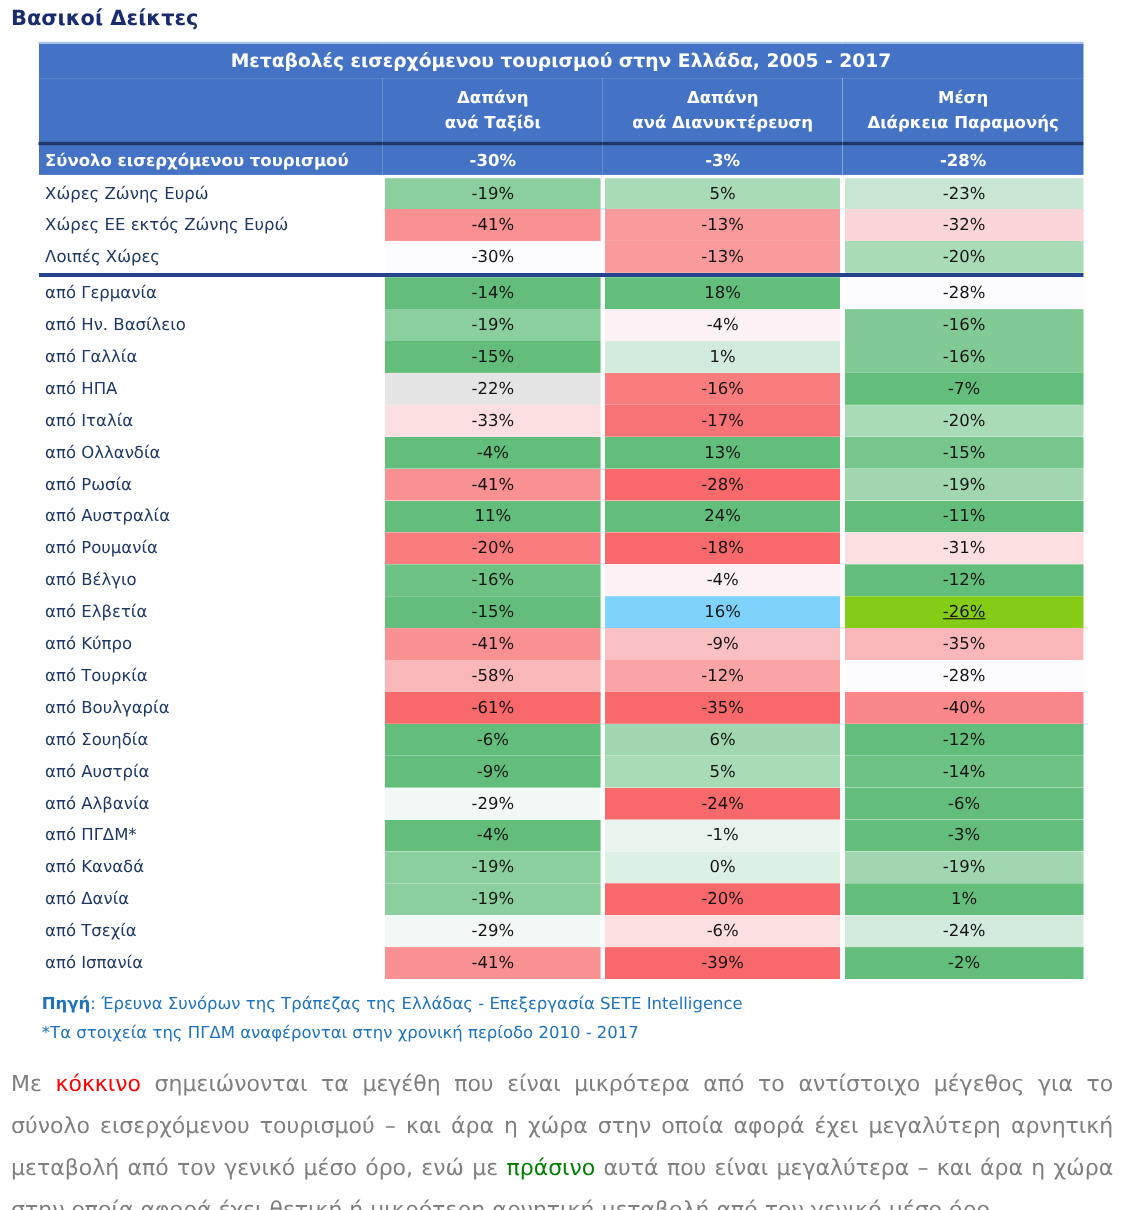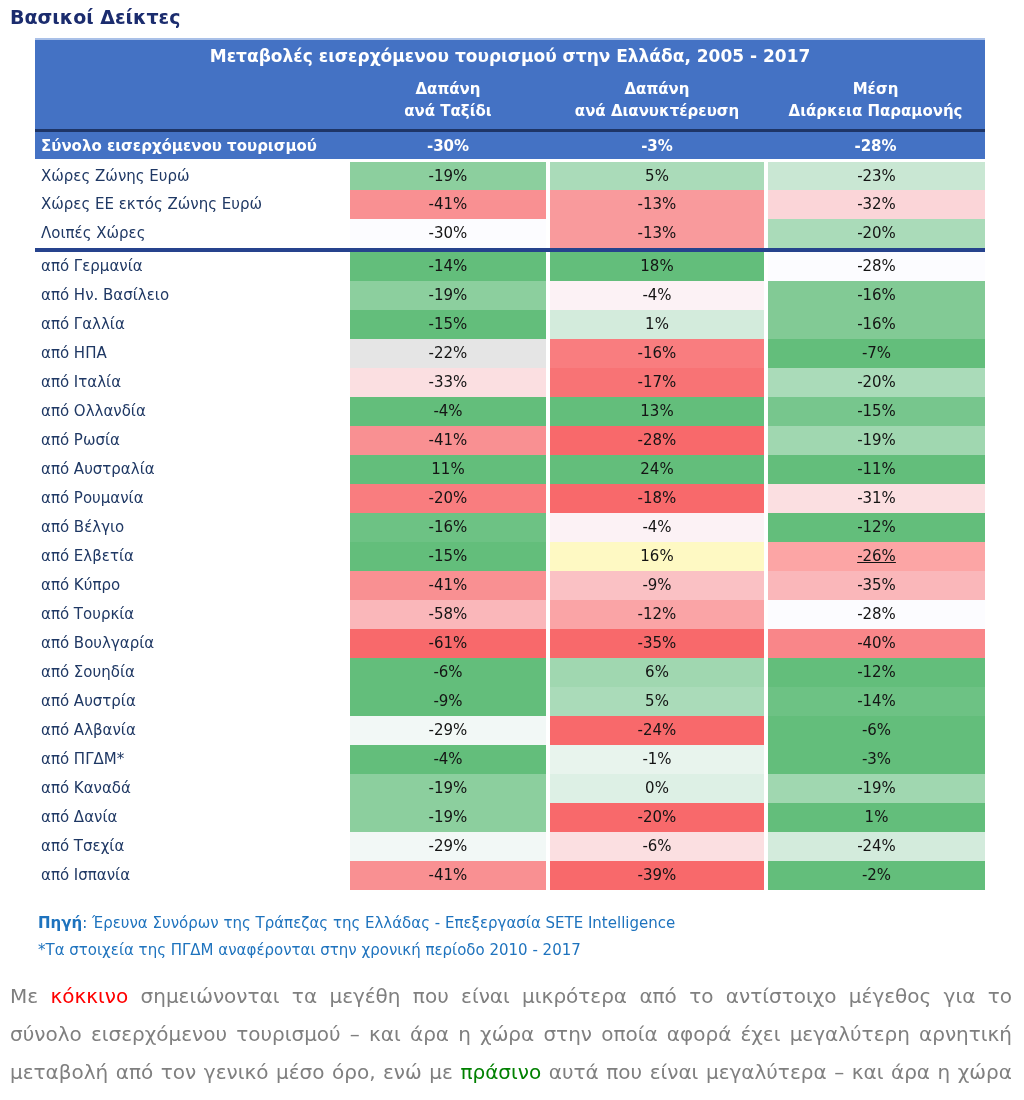--- a/index.html
+++ b/index.html
@@ -9,21 +9,21 @@
   table.report{margin:10px 0 0 35px;width:950px;border-collapse:collapse;table-layout:fixed;}
   table.report th,table.report td{padding:0;overflow:hidden;white-space:nowrap;}
   .t-title{background:#4472c4;color:#ffffff;font-size:17px;font-weight:bold;text-align:center;height:31px;border-top:2px solid #a9c0e8;}
   .col-head{background:#4472c4;color:#ffffff;font-size:15px;font-weight:bold;text-align:center;height:58px;vertical-align:middle;line-height:1.5;}
   .total-row td{background:#4472c4;color:#ffffff;font-size:15px;font-weight:bold;text-align:center;height:27px;border-top:3px solid #1e3567;border-bottom:3px solid #ffffff;}
   .total-row td.lbl{text-align:left;padding-left:6px;}
   tr.data-row{height:29px;}
   tr.data-row td.lbl{background:#ffffff;color:#1f3864;font-size:15px;text-align:left;padding-left:6px;}
   tr.data-row td.val{font-size:15px;color:#141414;text-align:center;border-left:4px solid #ffffff;}
   tr.sep td{height:4px;background:#26438d;line-height:4px;}
-  .source{margin:24px 0 0 38px;font-size:15px;color:#1e73be;}
+  .source{margin:13px 0 0 38px;font-size:15px;color:#1e73be;}
   .source b{font-weight:bold;}
   .footnote{margin:9px 0 0 38px;font-size:15px;color:#1e73be;}
   .caption{margin:18px 12px 0 10px;font-size:20px;line-height:1.9;color:#7f7f7f;text-align:justify;}
 </style>
 </head>
 <body>
 
 <div class="page">
 
   <h1 class="page-title">Βασικοί Δείκτες</h1>
@@ -139,22 +139,22 @@
         </tr>
         <tr class="data-row">
           <td class="lbl">από Βέλγιο</td>
           <td class="val" style="background-color: rgb(109, 194, 132);">-16%</td>
           <td class="val" style="background-color: rgb(252, 242, 245);">-4%</td>
           <td class="val" style="background-color: rgb(99, 190, 123);">-12%</td>
         </tr>
         <tr class="data-row">
           <td class="lbl">από Ελβετία</td>
           <td class="val" style="background-color: rgb(99, 190, 123);">-15%</td>
-          <td class="val" style="background-color: #fef9c3;">16%</td>
-          <td class="val" style="background-color: #fca5a5; text-decoration: underline;">-26%</td>
+          <td class="val" style="background-color: #7dd3fc;">16%</td>
+          <td class="val" style="background-color: #84cc16; text-decoration: underline;">-26%</td>
         </tr>
         <tr class="data-row">
           <td class="lbl">από Κύπρο</td>
           <td class="val" style="background-color: rgb(249, 144, 146);">-41%</td>
           <td class="val" style="background-color: rgb(250, 193, 196);">-9%</td>
           <td class="val" style="background-color: rgb(250, 183, 186);">-35%</td>
         </tr>
         <tr class="data-row">
           <td class="lbl">από Τουρκία</td>
           <td class="val" style="background-color: rgb(250, 183, 186);">-58%</td>

